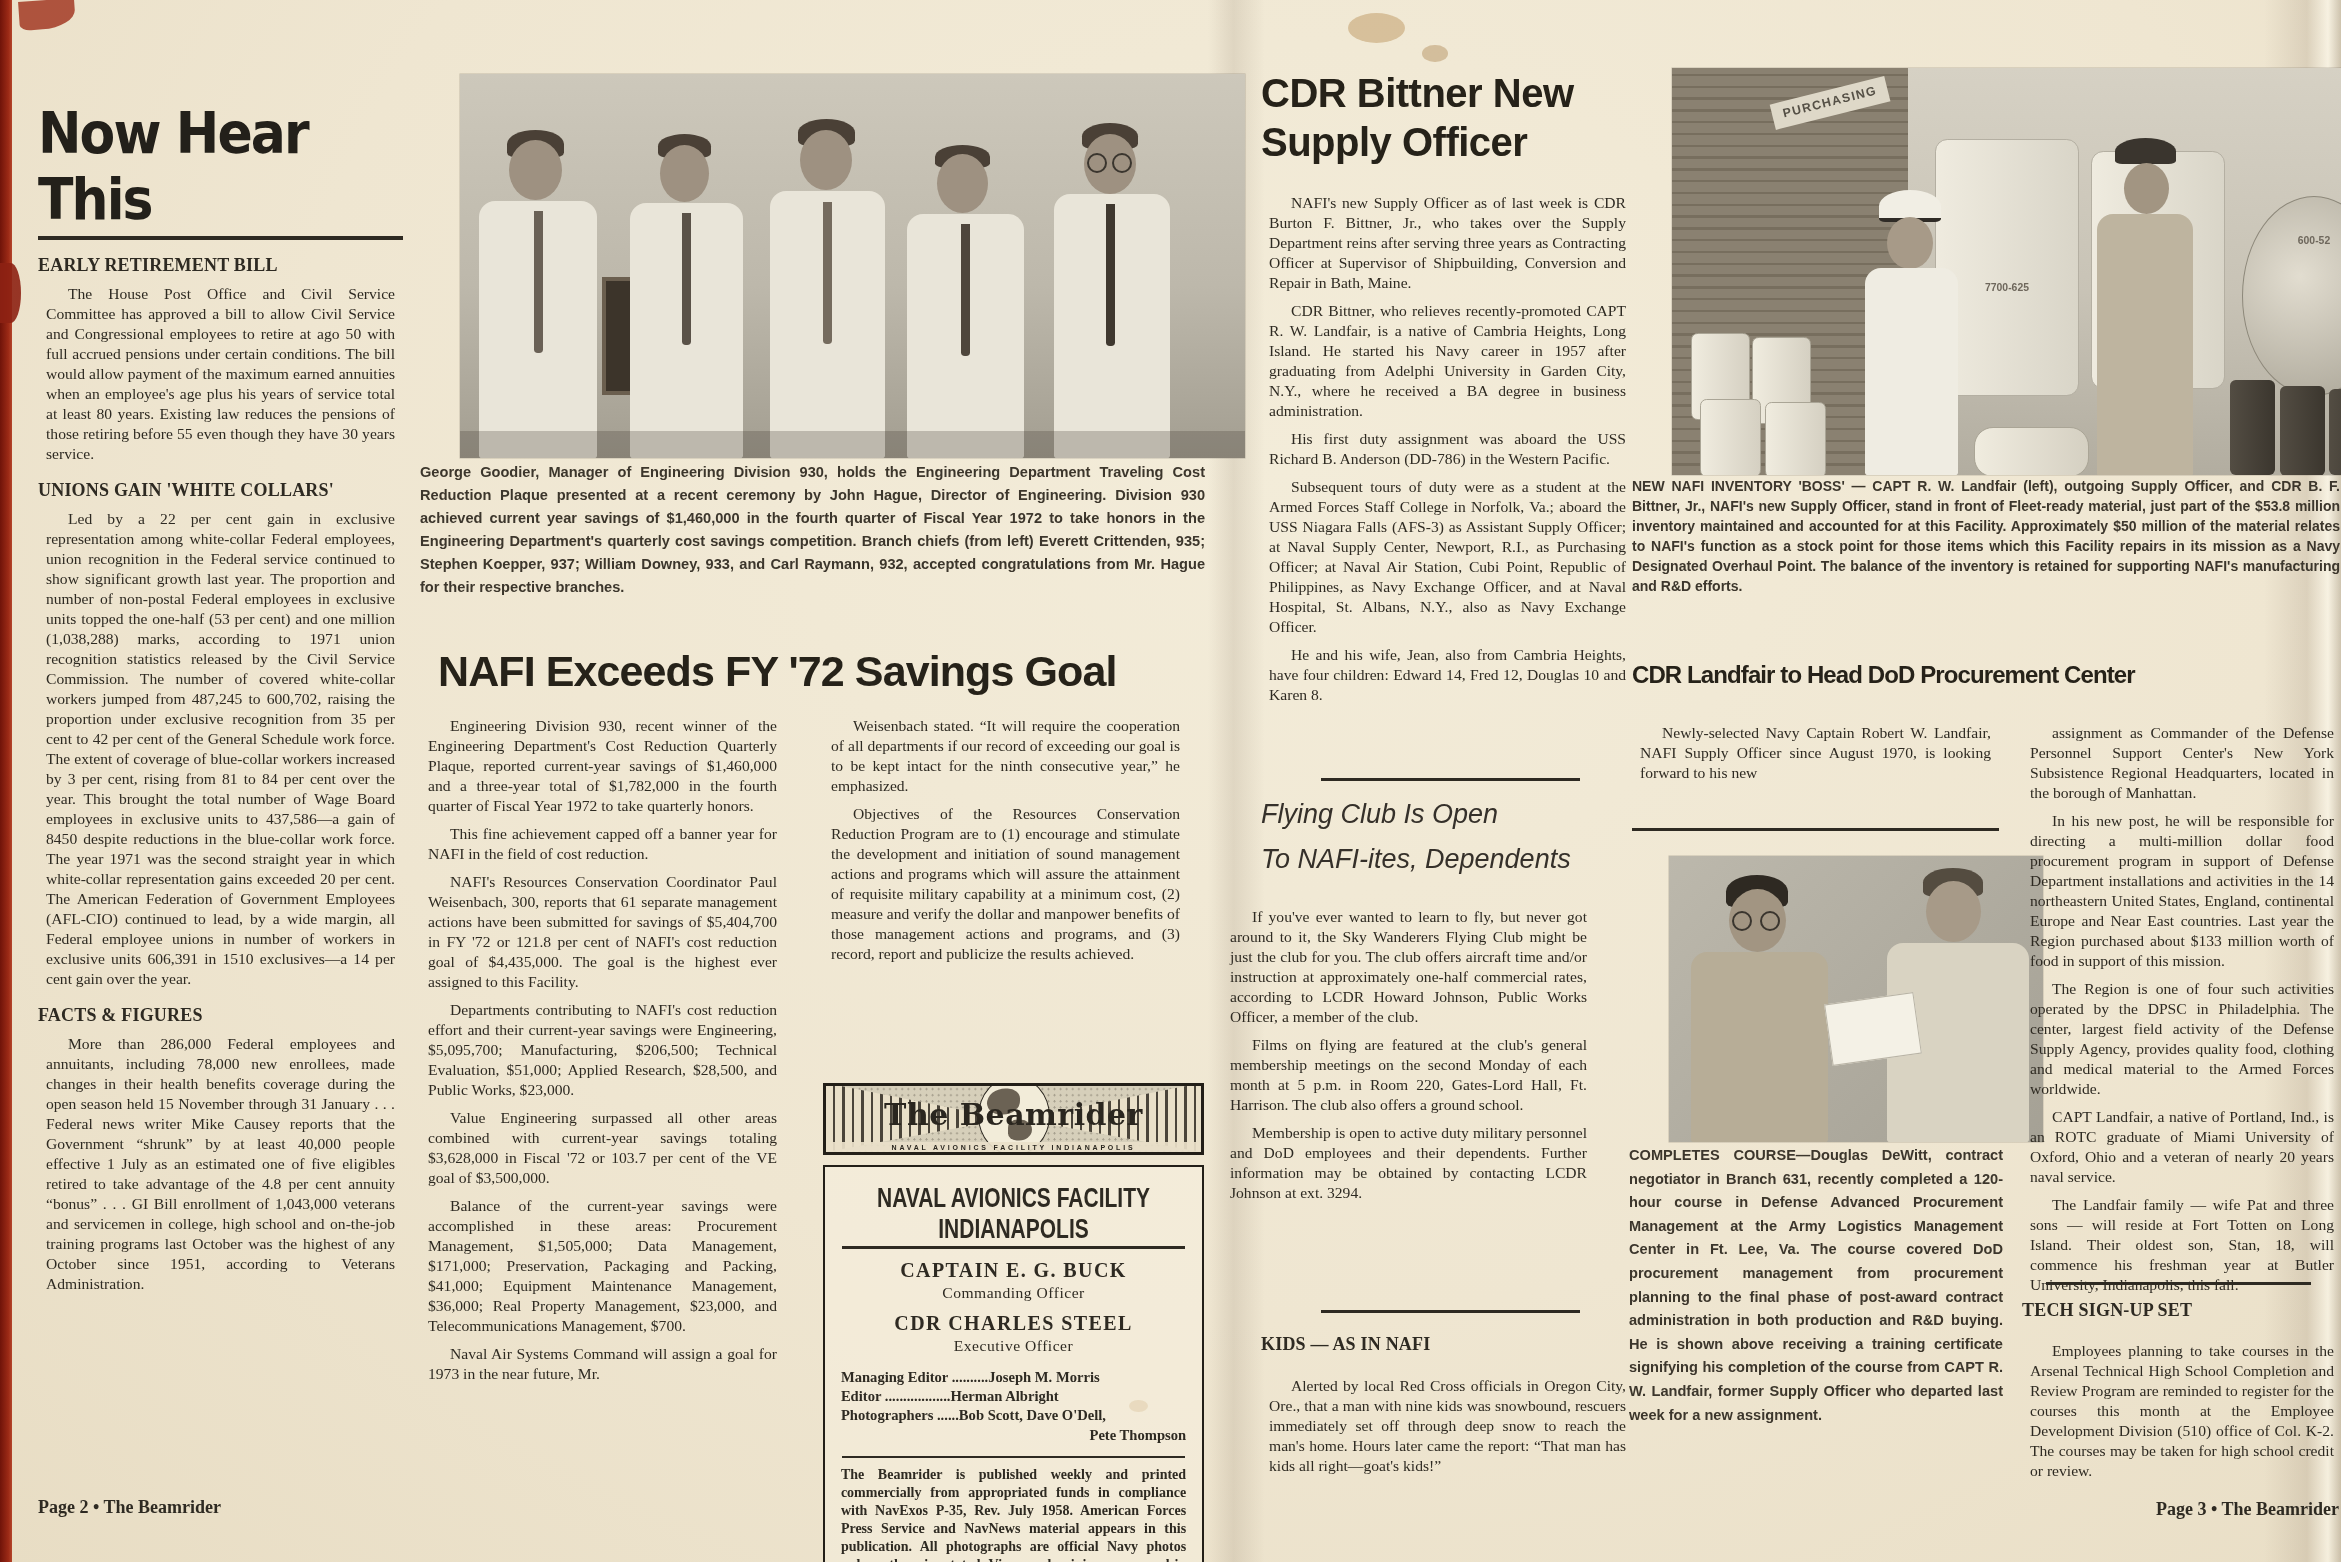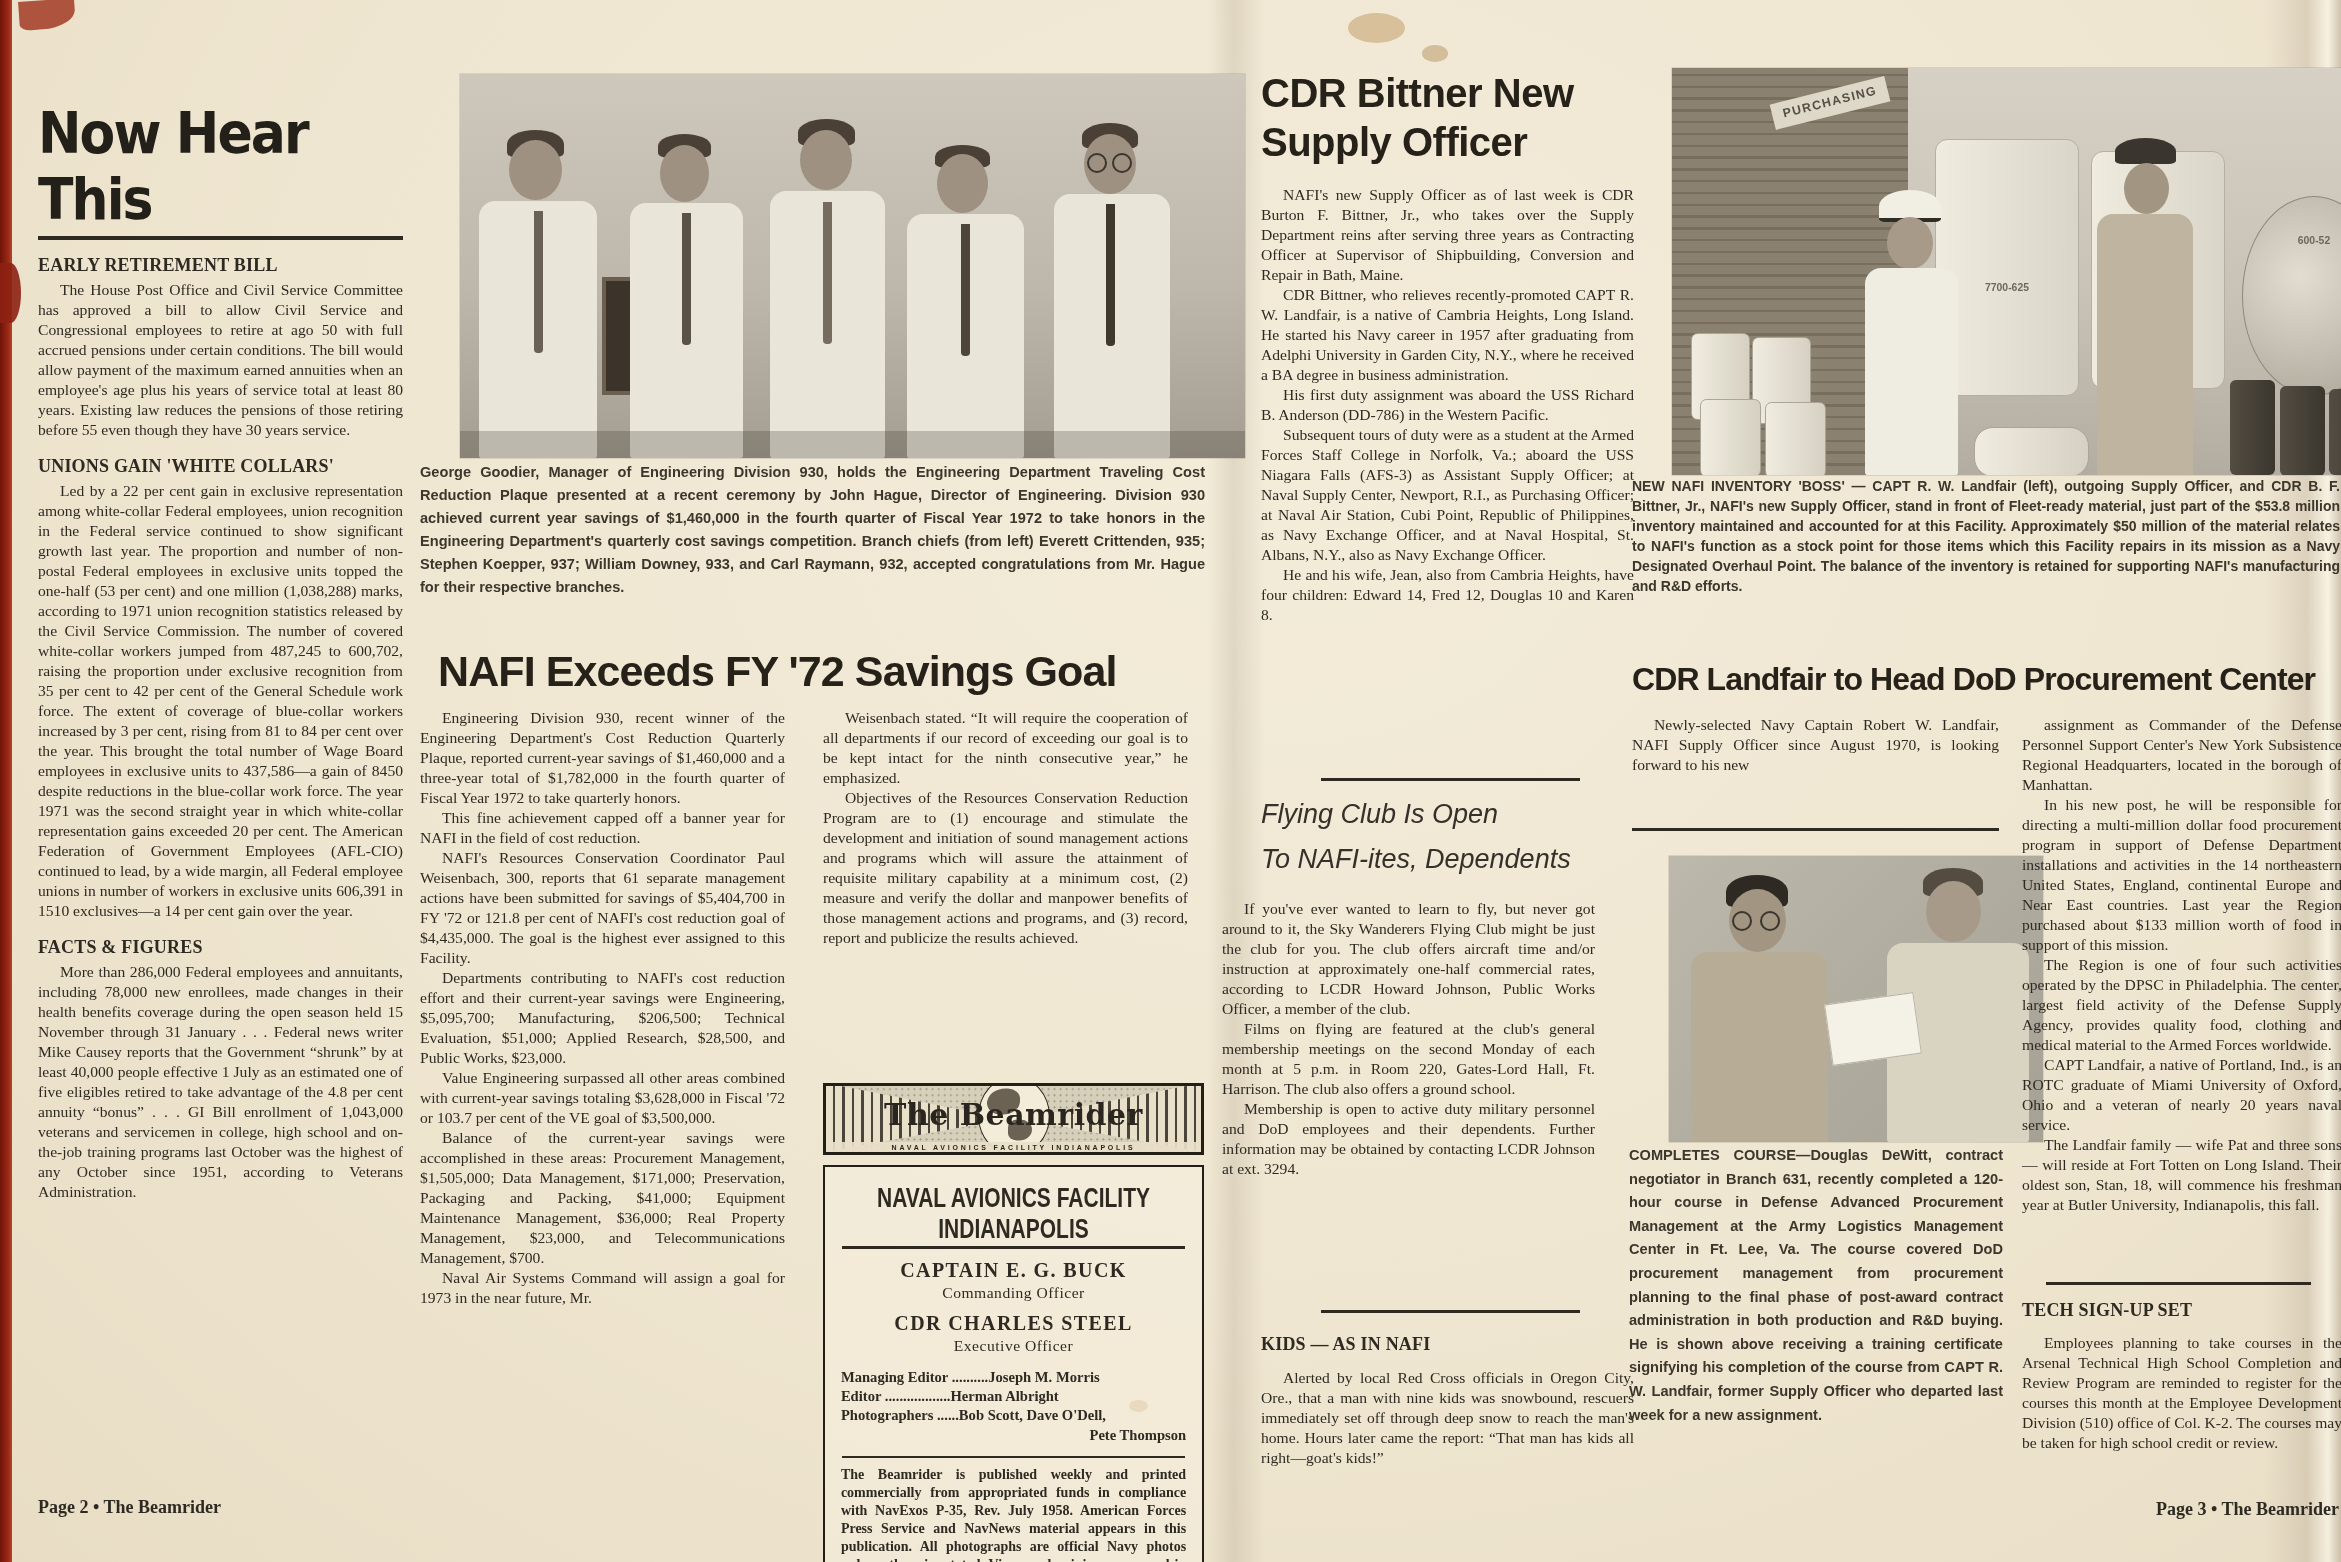--- a/index.html
+++ b/index.html
@@ -16,21 +16,21 @@
     border-radius:0 70% 70% 0;opacity:.9;}
   .gutter{position:absolute;left:1208px;top:0;width:57px;height:1562px;
     background:linear-gradient(90deg,rgba(90,70,50,0) 0%,rgba(90,70,50,.12) 45%,rgba(90,70,50,0) 100%);}
   .curl{position:absolute;left:2264px;top:0;width:78px;height:1562px;
     background:linear-gradient(90deg,rgba(120,100,80,0) 0%,rgba(120,100,80,.16) 55%,rgba(255,252,240,.55) 82%,rgba(110,95,75,.28) 100%);}
   .blot1{position:absolute;left:1348px;top:13.2px;width:57px;height:30px;background:#b98d54;opacity:.45;border-radius:50%;}
   .blot2{position:absolute;left:1422px;top:45px;width:25.5px;height:17px;background:#a87c46;opacity:.4;border-radius:50%;}
   .blot3{position:absolute;left:1129px;top:1400px;width:19px;height:12.3px;background:#c09a60;opacity:.4;border-radius:50%;}
   
   .bodytext{font-size:15.6px;line-height:20px;text-align:justify;}
-  .bodytext p{margin:0;text-indent:22px;}
+  .bodytext p{margin:8px;text-indent:22px;}
   .sec-head{font-size:18px;font-weight:700;letter-spacing:0.2px;margin:0;}
   .rule{background:#2e2a22;}
   .caption{font-family:"Liberation Sans",sans-serif;font-weight:700;color:#3c362c;text-align:justify;margin:0;}
   .sans-h{font-family:"Liberation Sans",sans-serif;font-weight:700;color:#262219;margin:0;}
   
   .now-col{left:38px;top:100px;width:365px;}
   .now-title{font-family:"DejaVu Sans",sans-serif;font-size:52px;font-weight:800;letter-spacing:-1.9px;
     margin:0;transform:scaleY(1.1);transform-origin:left top;color:#23201a;}
   .now-rule{height:4.3px;margin:16px 0 0;}
   .now-col h2{margin-top:15px;margin-bottom:3.8px;}
@@ -74,21 +74,21 @@
   .divider{position:absolute;height:2.8px;background:#2e2a22;}
   .d1{left:1321px;top:778px;width:259px;}
   .flying-h{left:1261px;top:792px;width:387px;font-family:"Liberation Sans",sans-serif;font-style:italic;
     font-weight:400;font-size:27px;line-height:45px;color:#35302a;margin:0;}
   .flying-col{left:1222px;top:899px;width:373px;}
   .d2{left:1321px;top:1310px;width:259px;}
   .kids-h{left:1261px;top:1334px;}
   .kids-body{left:1261px;top:1368px;width:373px;}
   .photo2{left:1632px;top:60px;width:707px;height:407px;background:linear-gradient(180deg,#d6d1c4 0%,#c8c3b6 55%,#b2ada0 100%);}
   .cap2{left:1632px;top:476px;width:708px;font-size:14px;line-height:20px;}
-  .landfair-h{left:1632px;top:661px;width:710px;font-size:32px;letter-spacing:-0.9px;white-space:nowrap;}
+  .landfair-h{left:1632px;top:661px;width:710px;font-size:24px;letter-spacing:-0.9px;white-space:nowrap;}
   .lf-colA{left:1632px;top:715px;width:367px;}
   .d3{left:1632px;top:828px;width:367px;}
   .photo3{left:1629px;top:848px;width:374px;height:286px;background:linear-gradient(135deg,#bcb8ac 0%,#a5a195 100%);}
   .cap3{left:1629px;top:1144px;width:374px;font-size:14.6px;line-height:23.6px;}
   .lf-colB{left:2022px;top:715px;width:320px;}
   .d4{left:2046px;top:1282px;width:265px;}
   .tech-h{left:2022px;top:1300px;}
   .tech-body{left:2022px;top:1333px;width:320px;}
   .footer-right{left:1890px;top:1499px;width:449px;text-align:right;font-size:18px;font-weight:700;}
   

